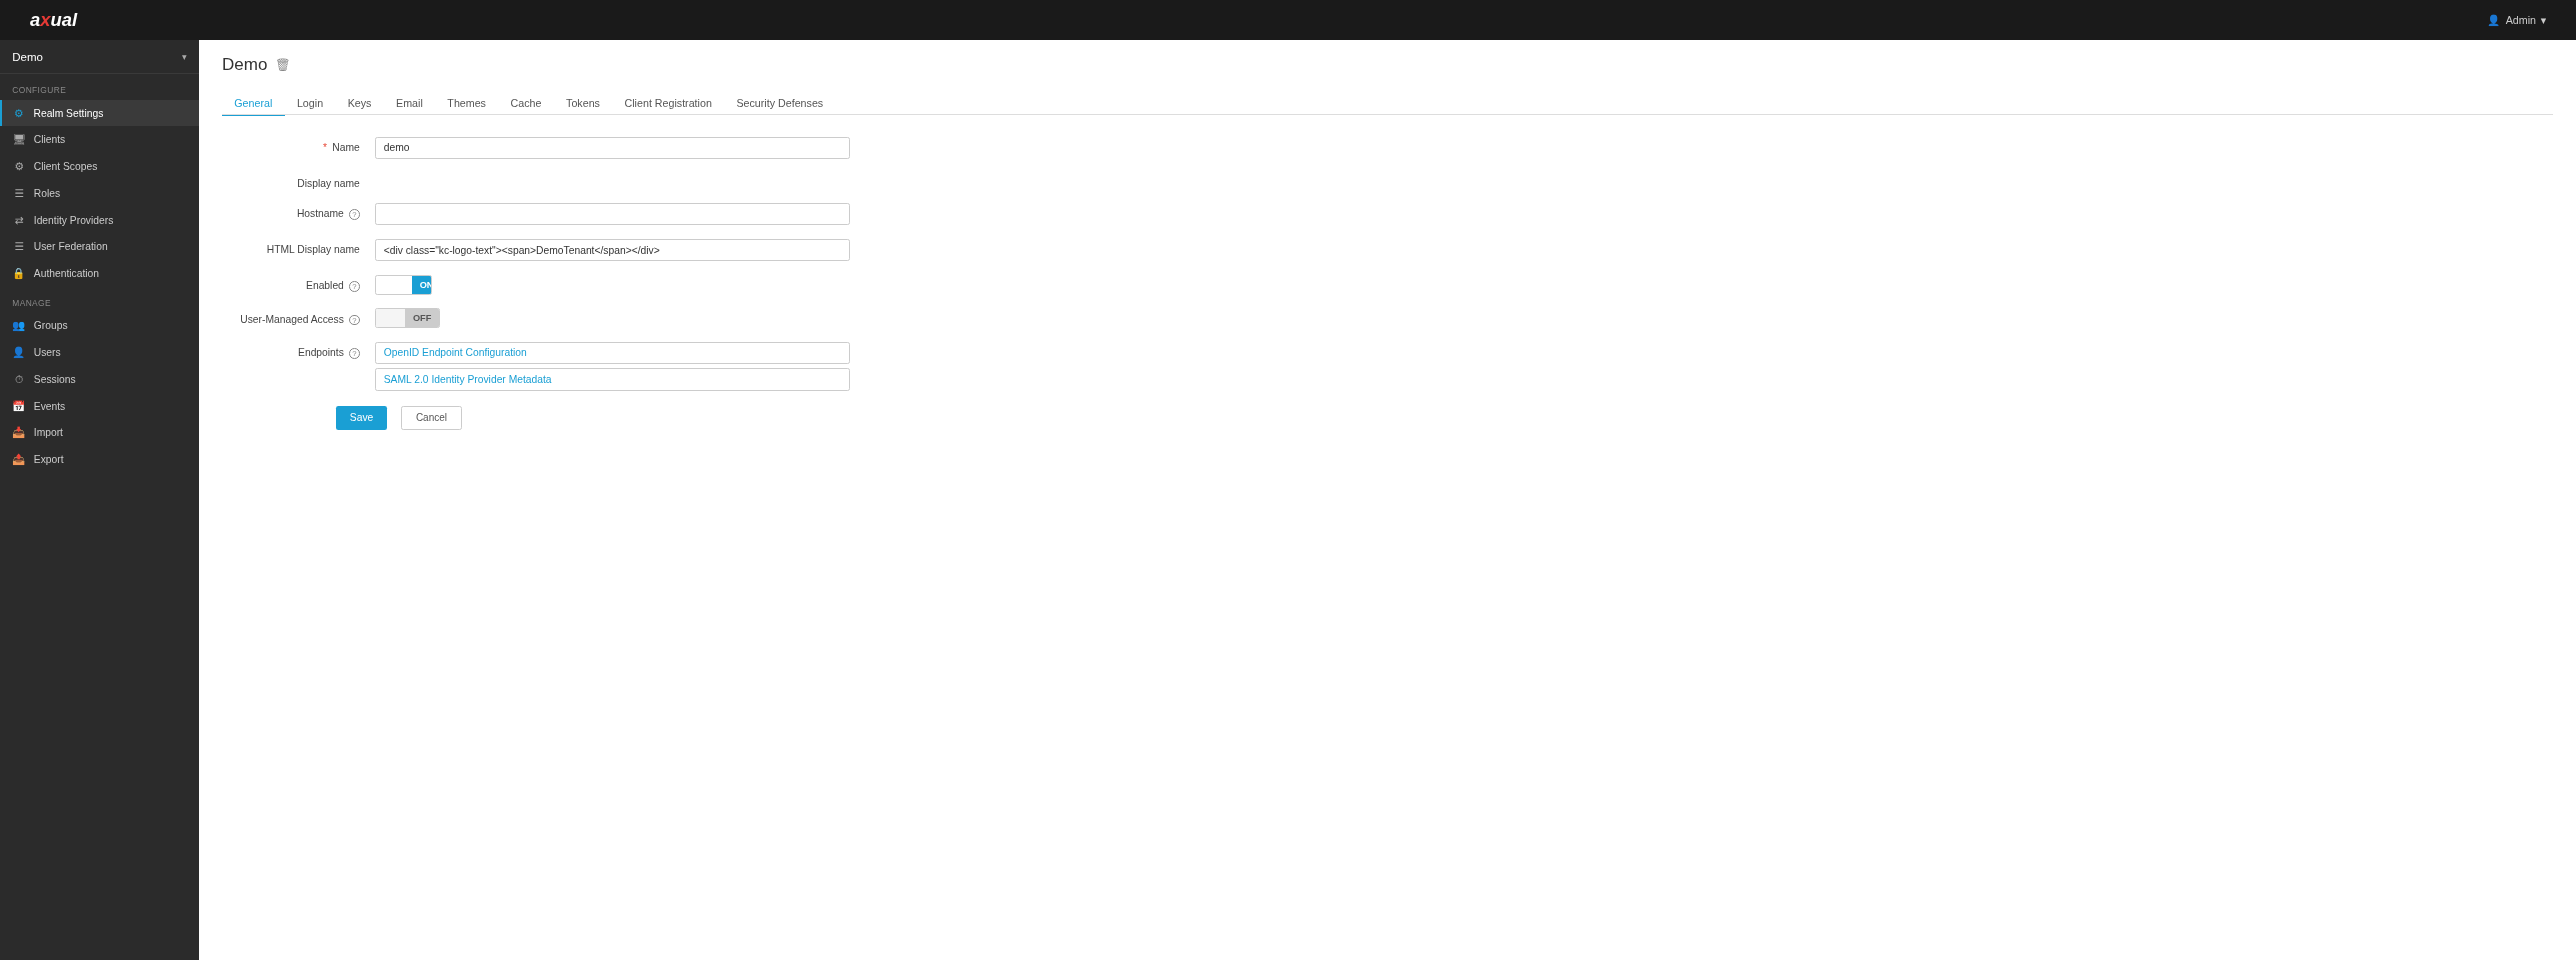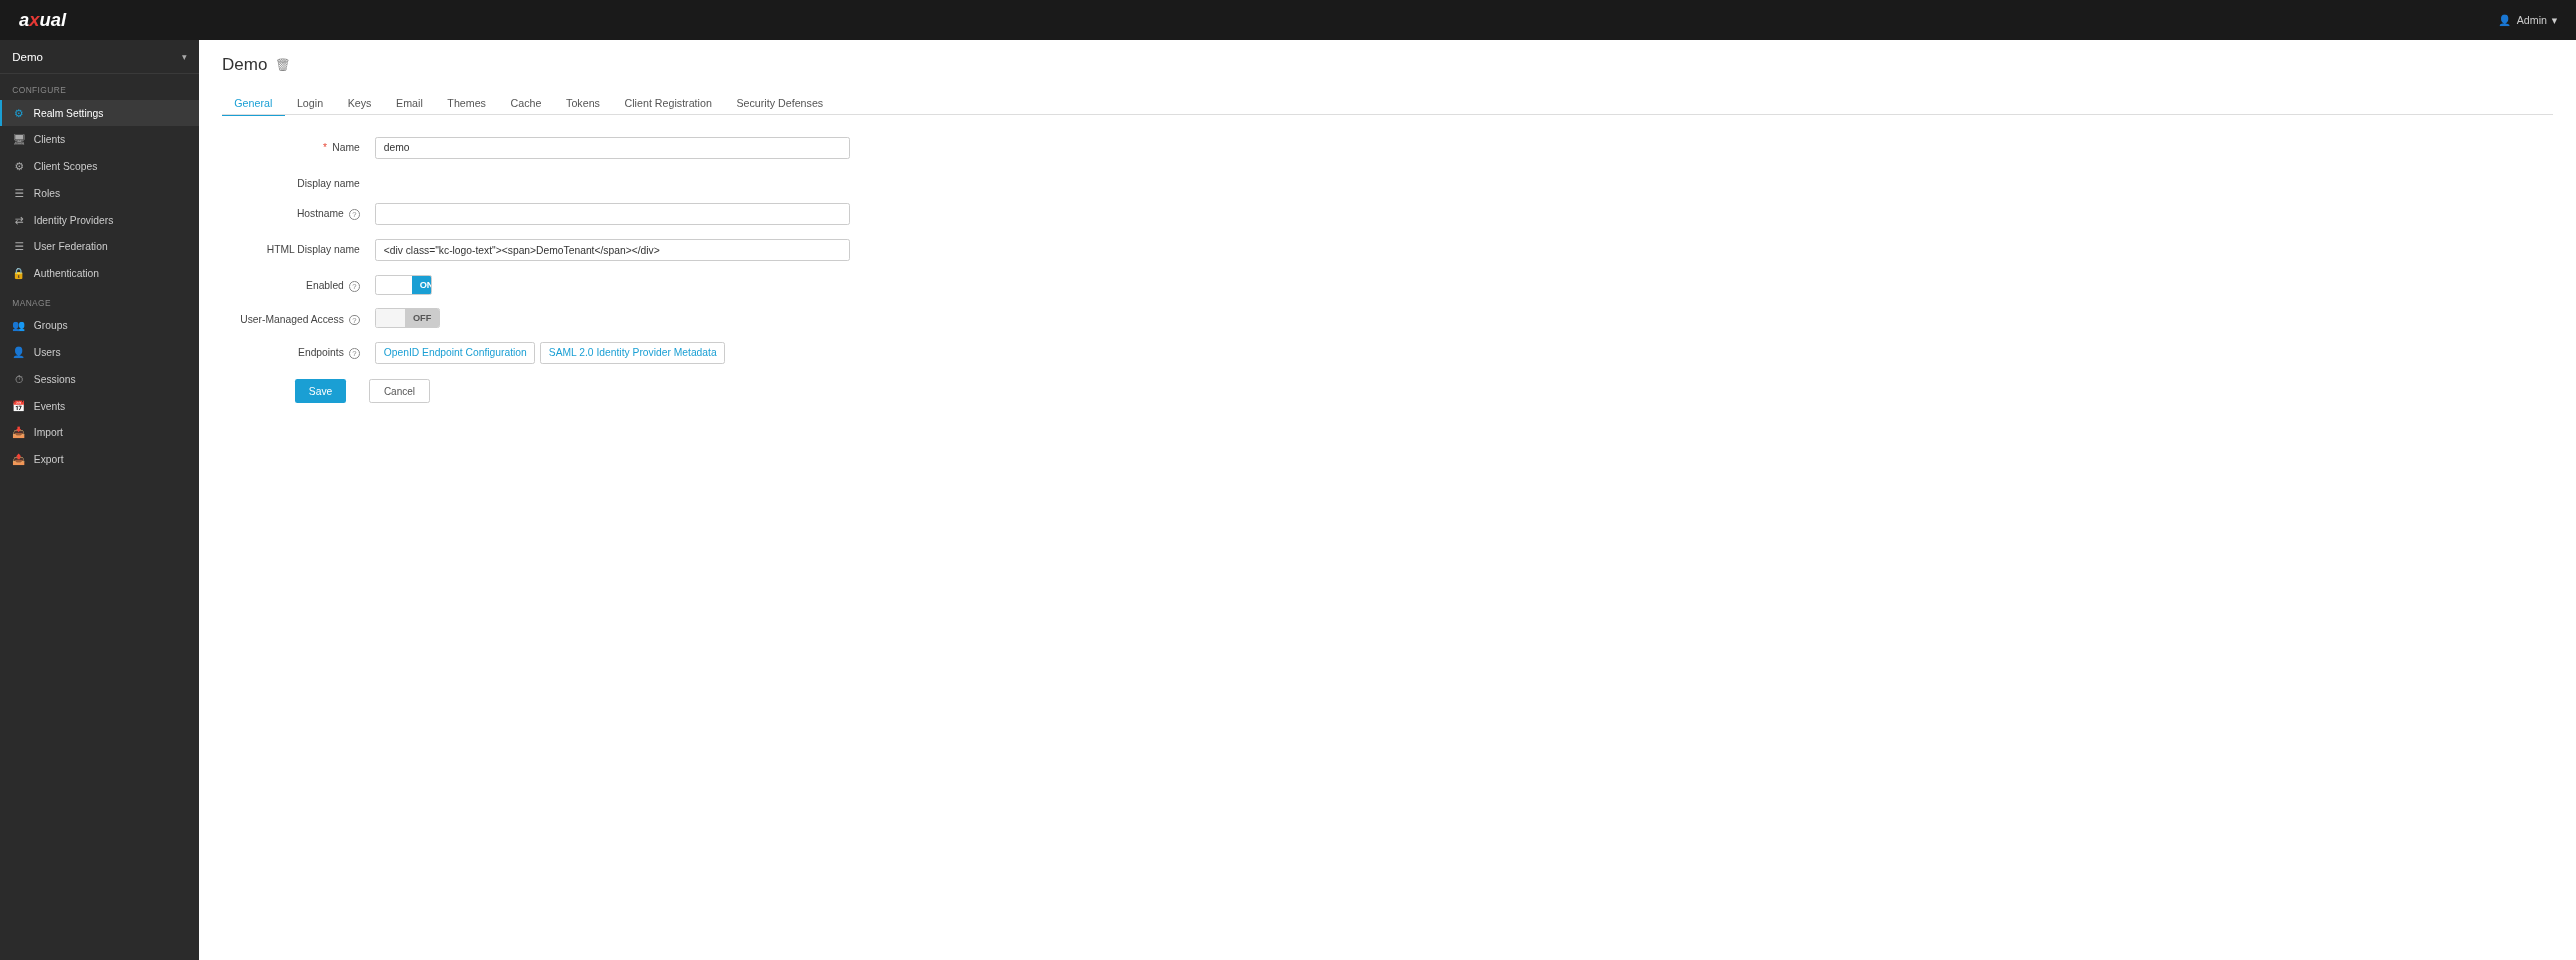--- a/index.html
+++ b/index.html
@@ -5,21 +5,21 @@
     * { box-sizing: border-box; margin: 0; padding: 0; }
     body { font-family: 'Helvetica Neue', Arial, sans-serif; font-size: 10.7px; background: #fff; display: flex; flex-direction: column; height: 100vh; overflow: hidden; }
 
     
     .navbar {
       background: #1a1a1a;
       height: 40px;
       display: flex;
       align-items: center;
       justify-content: space-between;
-      padding: 0 19px;
+      padding: 0 30px;
       flex-shrink: 0;
     }
     .navbar-user {
       color: #ccc;
       display: flex;
       align-items: center;
       gap: 4.6px;
       font-size: 10.7px;
       cursor: pointer;
     }
@@ -217,40 +217,40 @@
       font-size: 9.2px;
       font-weight: bold;
       cursor: pointer;
       flex: 1;
       text-align: center;
     }
 
     
     .endpoints-list {
       display: flex;
-      flex-direction: row;
+      flex-direction: column;
       gap: 4.6px;
       width: 475px;
     }
     .endpoint-link {
       display: block;
       padding: 4.6px 7.7px;
       border: 0.8px solid #ccc;
       border-radius: 2.3px;
       font-size: 10.3px;
       color: #1a9fd4;
       text-decoration: none;
       cursor: pointer;
     }
 
     
     .form-actions {
-      margin-left: 73px;
-      display: flex;
-      gap: 23px;
+      margin-left: 114px;
+      display: flex;
+      gap: 14px;
       margin-top: 15.3px;
     }
     .btn-save {
       padding: 5.4px 13.8px;
       background: #1a9fd4;
       color: #fff;
       border: none;
       border-radius: 2.3px;
       font-size: 10.3px;
       cursor: pointer;

